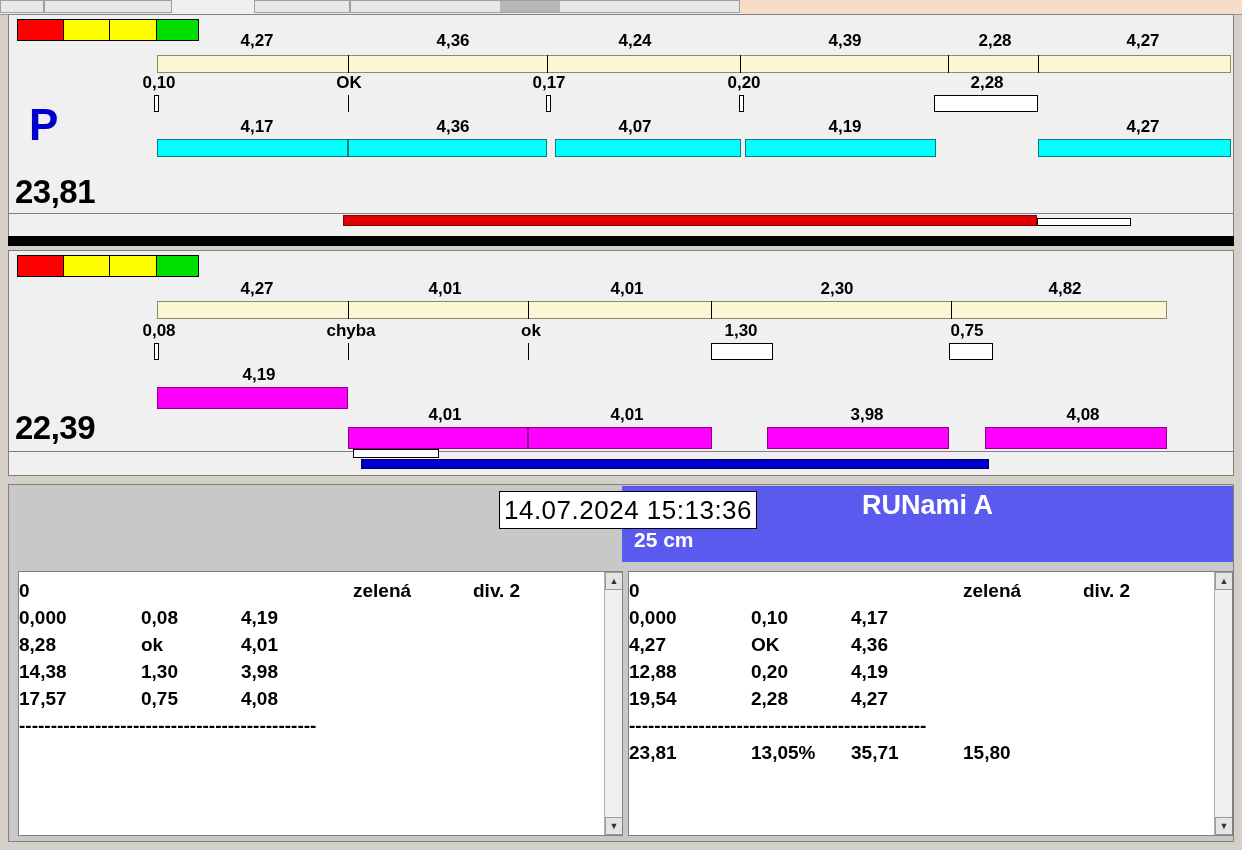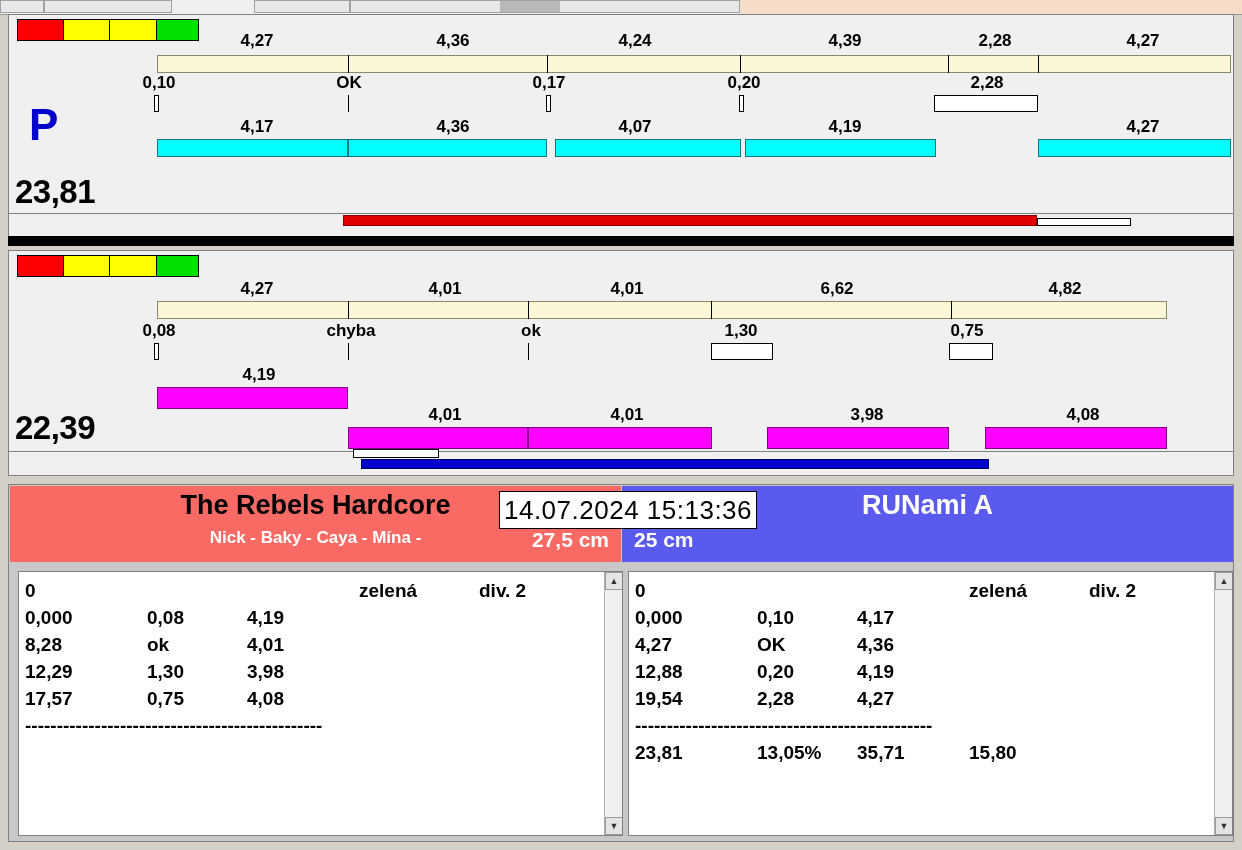--- a/index.html
+++ b/index.html
@@ -201,21 +201,21 @@
     border: 1px solid #808080;
     box-sizing: border-box;
     overflow: hidden;
   }
   .listbox.left { left: 9px; }
   .listbox.right { left: 619px; }
   .listbox .rows {
     position: absolute;
     left: 0; top: 0;
     width: 585px;
-    padding: 8px 0 0 6px;
+    padding: 8px 0 0 0;
     box-sizing: border-box;
   }
   .row {
     display: block;
     height: 27px;
     font-size: 19px;
     font-weight: bold;
     color: #000;
     white-space: pre;
     font-variant-numeric: tabular-nums;
@@ -329,21 +329,21 @@
       <span class="l3"></span>
       <span class="l4"></span>
     </div>
 
     <div class="sidechar l">L</div>
     <div class="sidetotal" style="left:6px; top:158px;">22,39</div>
 
     <div class="lab" style="left:190px; top:28px; width:116px;">4,27</div>
     <div class="lab" style="left:378px; top:28px; width:116px;">4,01</div>
     <div class="lab" style="left:560px; top:28px; width:116px;">4,01</div>
-    <div class="lab" style="left:770px; top:28px; width:116px;">6,62</div>
+    <div class="lab" style="left:770px; top:28px; width:116px;">2,30</div>
     <div class="lab" style="left:998px; top:28px; width:116px;">4,82</div>
 
     <div class="bar cream" style="left:148px; top:50px; width:1010px; height:18px;"></div>
     <div class="vline" style="left:339px; top:50px; height:18px;"></div>
     <div class="vline" style="left:519px; top:50px; height:18px;"></div>
     <div class="vline" style="left:702px; top:50px; height:18px;"></div>
     <div class="vline" style="left:942px; top:50px; height:18px;"></div>
 
     <div class="lab" style="left:100px; top:70px; width:100px;">0,08</div>
     <div class="lab" style="left:288px; top:70px; width:108px;">chyba</div>
@@ -370,39 +370,34 @@
     <div class="bar mag" style="left:758px; top:176px; width:182px; height:22px;"></div>
     <div class="bar mag" style="left:976px; top:176px; width:182px; height:22px;"></div>
 
     <div class="hairline" style="left:0px; top:200px; width:1224px;"></div>
     <div class="bar white" style="left:344px; top:198px; width:86px; height:9px;"></div>
     <div class="bar blue" style="left:352px; top:208px; width:628px; height:10px;"></div>
   </div>
 
   <div id="scoreboard">
 
-    <div class="team left">
-      <div class="team-name">The Rebels Hardcore</div>
-      <div class="team-players">Nick - Baky - Caya - Mína -</div>
-      <div class="team-dist">27,5 cm</div>
-    </div>
 
     <div class="team right">
       <div class="team-name">RUNami A</div>
       <div class="team-dist">25 cm</div>
     </div>
 
     <div id="clock">14.07.2024 15:13:36</div>
 
     <div class="listbox left">
       <div class="rows">
         <div class="row"><span class="c1">0</span><span class="c2"></span><span class="c3"></span><span class="c4">zelená</span><span>div. 2</span></div>
         <div class="row"><span class="c1">0,000</span><span class="c2">0,08</span><span class="c3">4,19</span></div>
         <div class="row"><span class="c1">8,28</span><span class="c2">ok</span><span class="c3">4,01</span></div>
-        <div class="row"><span class="c1">12,29</span><span class="c2">1,30</span><span class="c3">3,98</span></div>
+        <div class="row"><span class="c1">14,38</span><span class="c2">1,30</span><span class="c3">3,98</span></div>
         <div class="row"><span class="c1">17,57</span><span class="c2">0,75</span><span class="c3">4,08</span></div>
         <div class="row dashes">-----------------------------------------------</div>
       </div>
       <div class="sb">
         <div class="arrow up">▲</div>
         <div class="arrow dn">▼</div>
       </div>
     </div>
 
     <div class="listbox right">

